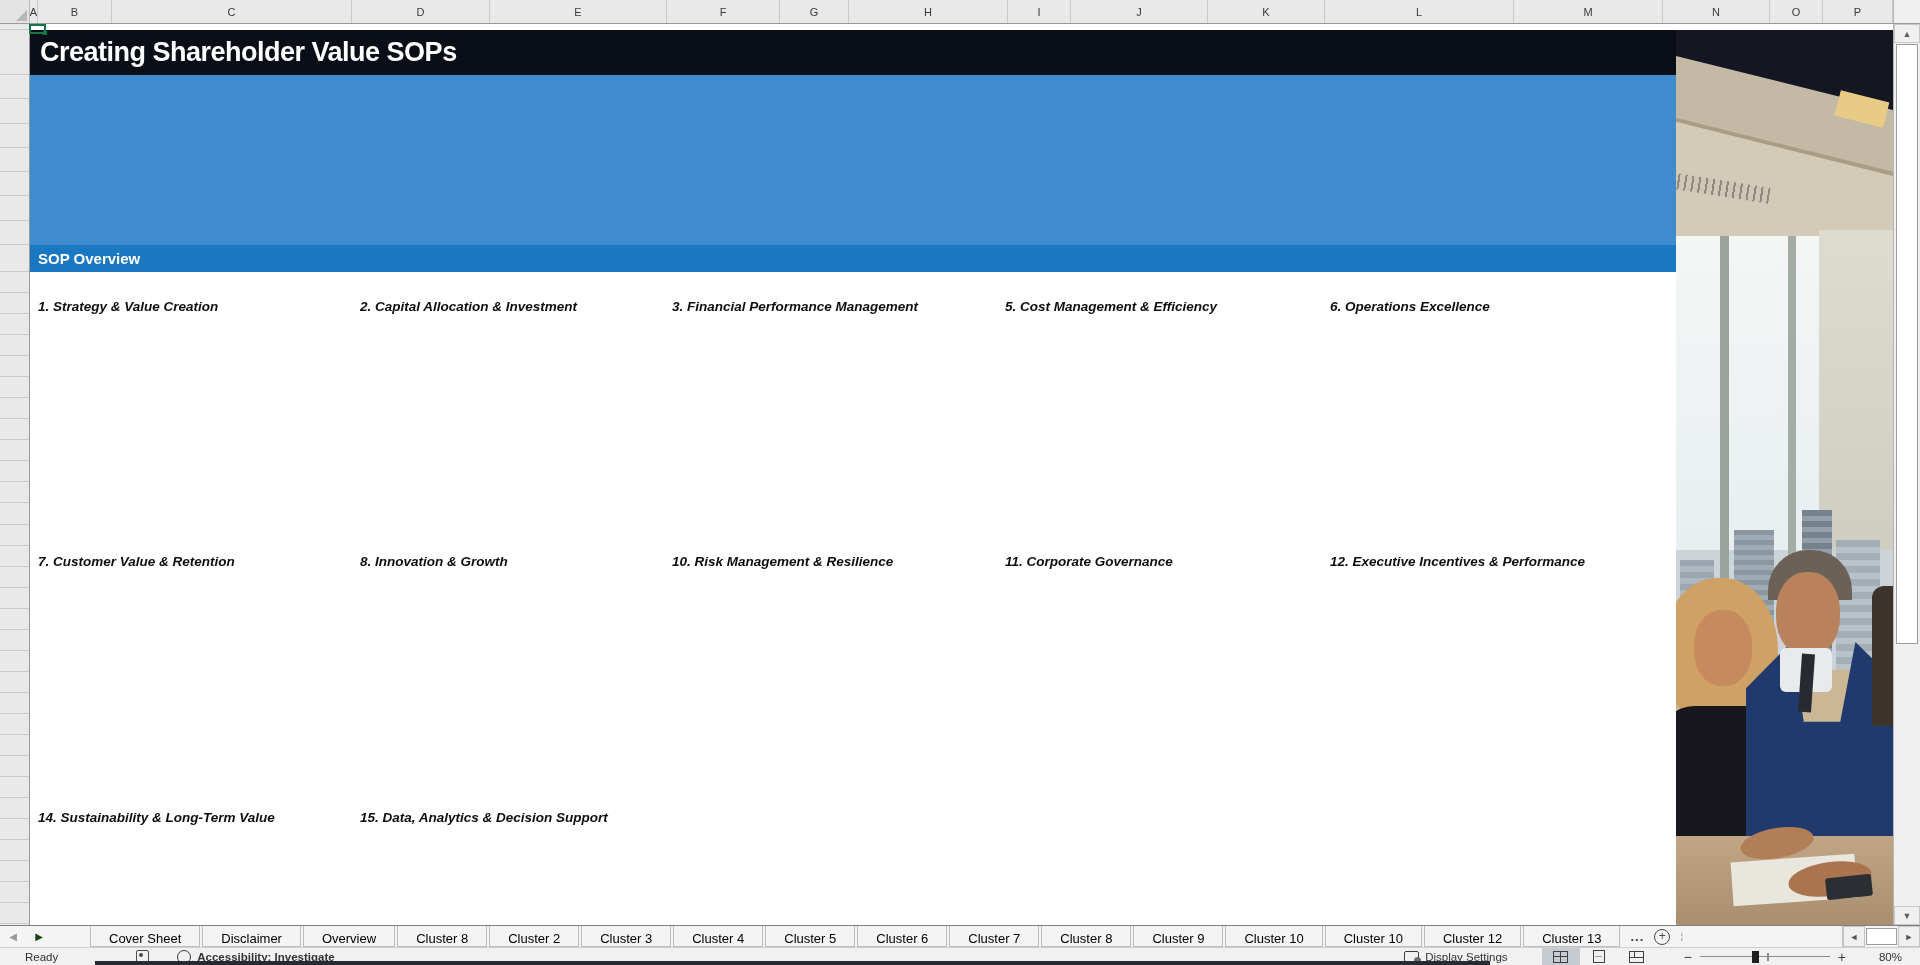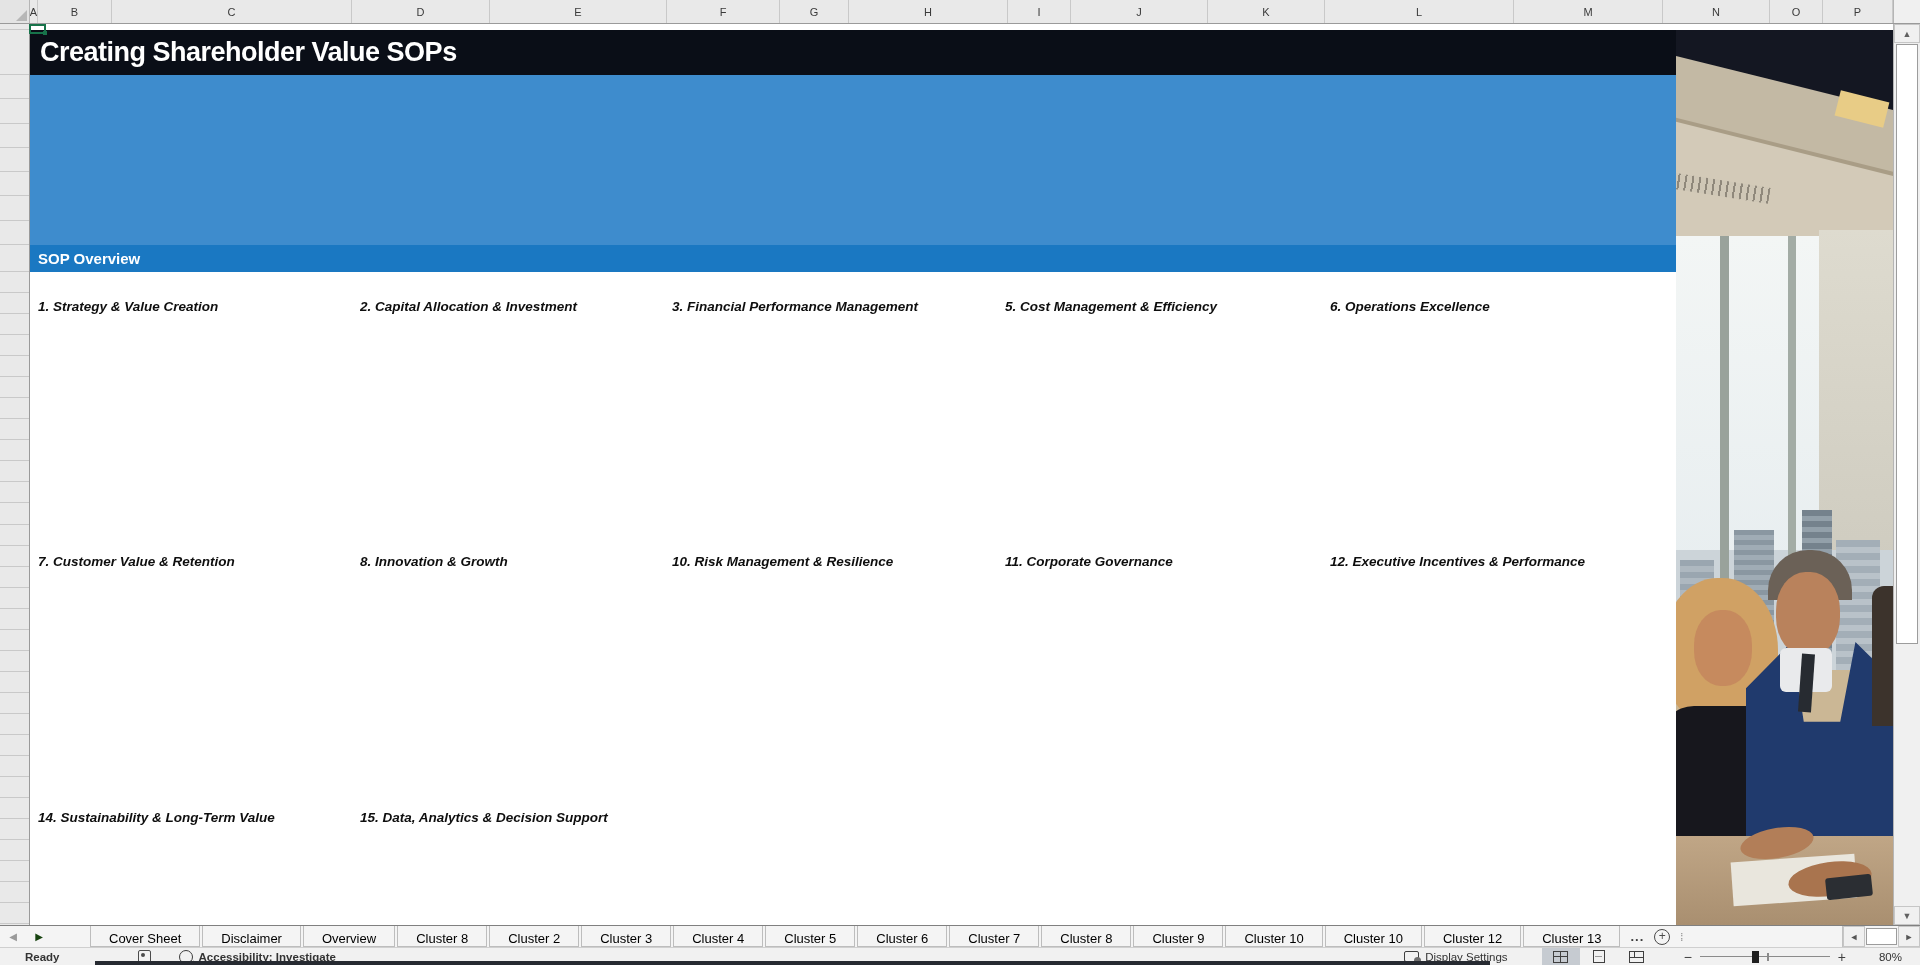--- a/index.html
+++ b/index.html
@@ -105,21 +105,21 @@
     text-align:center;color:#4a4a4a;}
   .vdots{color:#8a8a8a;font-size:11px;letter-spacing:0;}
   .hscroll{margin-left:auto;display:flex;align-items:stretch;width:78px;border-left:1px solid #c0c0c0;}
   .hbtn{width:22px;border:1px solid #c6c6c6;background:#f0f0f0;color:#555;font-size:9px;
     display:flex;align-items:center;justify-content:center;}
   .hthumb{flex:1;background:#fff;border:1px solid #9c9c9c;margin:2px 1px;}
 
   
   .statusbar{position:absolute;left:0;top:947px;width:1920px;height:18px;background:#f1f1f1;
     border-top:1px solid #cfcfcf;display:flex;align-items:center;font-size:11.5px;color:#333;}
-  .sb-ready{margin-left:25px;font-weight:bold;}
+  .sb-ready{margin-left:25px;}
   .sb-macro{margin-left:78px;width:13px;height:13px;border:1.4px solid #4c4c4c;border-radius:2px;position:relative;}
   .sb-macro:after{content:"";position:absolute;left:2px;top:2px;width:4px;height:4px;border-radius:50%;background:#4c4c4c;}
   .sb-acc{margin-left:28px;display:flex;align-items:center;gap:6px;font-weight:bold;}
   .acc-ic{width:14px;height:14px;border:1.4px solid #3c3c3c;border-radius:50%;position:relative;}
   .acc-ic:after{content:"×";position:absolute;right:-3px;bottom:-5px;font-size:9px;font-weight:bold;}
   .sb-right{margin-left:auto;display:flex;align-items:center;height:100%;}
   .sb-display{display:flex;align-items:center;gap:6px;margin-right:34px;}
   .disp-ic{width:15px;height:11px;border:1.5px solid #3f3f3f;border-radius:2px;position:relative;}
   .disp-ic:after{content:"";position:absolute;right:-3px;bottom:-3px;width:7px;height:7px;border-radius:50%;background:#6d6d6d;}
   .view-ic{width:38px;height:100%;display:flex;align-items:center;justify-content:center;}

